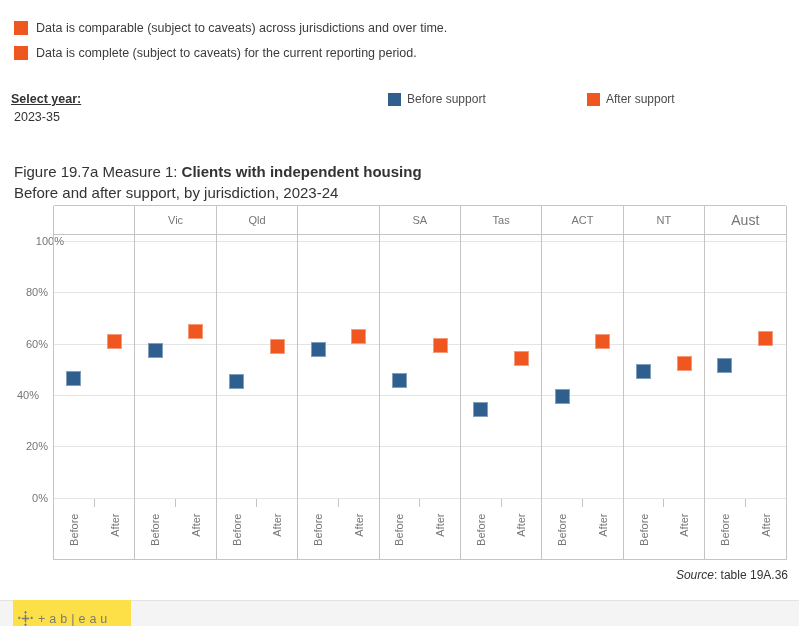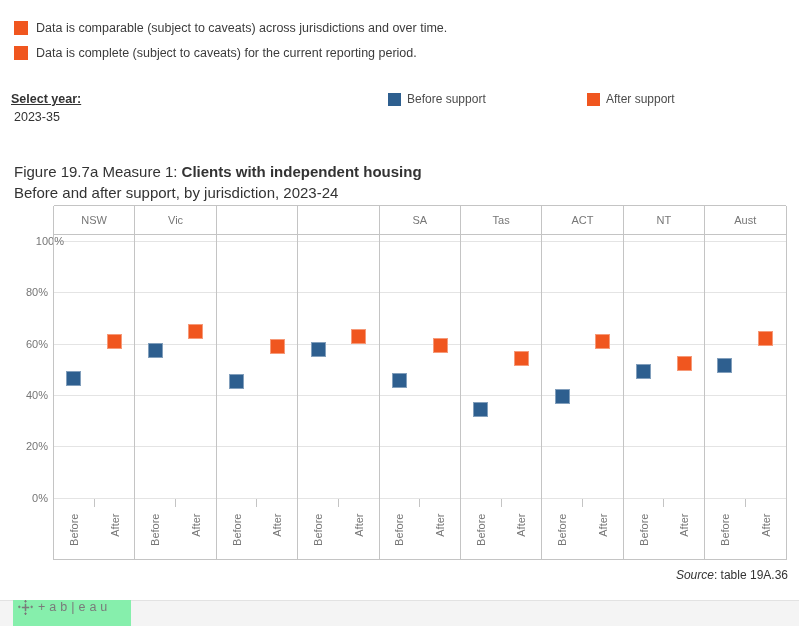--- a/index.html
+++ b/index.html
@@ -13,22 +13,22 @@
   .legend-item{position:absolute;display:flex;align-items:flex-end;gap:6px;cursor:pointer;}
   .legend-swatch{width:13px;height:13px;}
   .legend-label{font-size:12px;color:#4c4c4c;}
   .title-block{position:absolute;left:14px;top:161px;font-size:15px;color:#333;line-height:21px;}
   .title-block b{font-weight:bold;}
   #chart{position:absolute;left:0;top:0;width:799px;height:626px;}
   .source-note{position:absolute;right:11px;top:568px;font-size:12px;color:#333;}
   .source-note .it{font-style:italic;}
   .footer-bar{position:absolute;left:0;top:600px;width:799px;height:26px;background:#f4f4f4;
               border-top:1px solid #e2e2e2;box-sizing:border-box;}
-  .footer-logo{position:absolute;left:13px;top:600px;width:118px;height:26px;background:#86efac;
-               display:flex;align-items:flex-start;padding-left:5px;box-sizing:border-box;cursor:pointer;}
+  .footer-logo{position:absolute;left:13px;top:600px;width:118px;height:26px;background:#fde047;
+               display:flex;align-items:flex-end;padding-left:5px;box-sizing:border-box;cursor:pointer;}
   .wordmark{font-size:12.5px;color:#7a7a7a;letter-spacing:4px;margin-left:5px;white-space:nowrap;}
 </style>
 </head>
 <body>
 
 <div class="page">
 
   <div class="caveat-row" style="top:46px;">
     <span class="sq" style="background-color: rgb(240, 86, 31);"></span>
     <span class="caveat-text">Data is complete (subject to caveats) for the current reporting period.</span>
@@ -54,48 +54,48 @@
     <div><span>Figure 19.7a Measure 1: </span><b>Clients with independent housing</b></div>
     <div>Before and after support, by jurisdiction, 2023-24</div>
   </div>
 
   <div id="chart">
       <div style="position: absolute; left: 53.5px; top: 497.5px; width: 732.5px; height: 1px; background: rgb(228, 228, 228);"></div>
       <div style="position: absolute; left: 8px; top: 491.5px; width: 40px; height: 13px; text-align: right; font-size: 11px; line-height: 13px; color: rgb(118, 118, 118);">0%</div>
       <div style="position: absolute; left: 53.5px; top: 446.2px; width: 732.5px; height: 1px; background: rgb(228, 228, 228);"></div>
       <div style="position: absolute; left: 8px; top: 440.2px; width: 40px; height: 13px; text-align: right; font-size: 11px; line-height: 13px; color: rgb(118, 118, 118);">20%</div>
       <div style="position: absolute; left: 53.5px; top: 394.9px; width: 732.5px; height: 1px; background: rgb(228, 228, 228);"></div>
-      <div style="position: absolute; left: 8px; top: 388.9px; width: 40px; height: 13px; text-align: right; font-size: 11px; line-height: 13px; color: rgb(118, 118, 118);">40%</div>
+      <div style="position: absolute; left: 8px; top: 388.9px; width: 40px; height: 13px; text-align: center; font-size: 11px; line-height: 13px; color: rgb(118, 118, 118);">40%</div>
       <div style="position: absolute; left: 53.5px; top: 343.6px; width: 732.5px; height: 1px; background: rgb(228, 228, 228);"></div>
       <div style="position: absolute; left: 8px; top: 337.6px; width: 40px; height: 13px; text-align: right; font-size: 11px; line-height: 13px; color: rgb(118, 118, 118);">60%</div>
       <div style="position: absolute; left: 53.5px; top: 292.3px; width: 732.5px; height: 1px; background: rgb(228, 228, 228);"></div>
       <div style="position: absolute; left: 8px; top: 286.3px; width: 40px; height: 13px; text-align: right; font-size: 11px; line-height: 13px; color: rgb(118, 118, 118);">80%</div>
       <div style="position: absolute; left: 53.5px; top: 241px; width: 732.5px; height: 1px; background: rgb(228, 228, 228);"></div>
       <div style="position: absolute; left: 24px; top: 235px; width: 40px; height: 13px; text-align: right; font-size: 11px; line-height: 13px; color: rgb(118, 118, 118);">100%</div>
       <div style="position: absolute; left: 53.5px; top: 205px; width: 732.5px; height: 1px; background: rgb(196, 196, 196);"></div>
       <div style="position: absolute; left: 53.5px; top: 234px; width: 732.5px; height: 1px; background: rgb(196, 196, 196);"></div>
       <div style="position: absolute; left: 53.5px; top: 559px; width: 732.5px; height: 1px; background: rgb(196, 196, 196);"></div>
       <div style="position: absolute; left: 53px; top: 205.5px; width: 1px; height: 354px; background: rgb(196, 196, 196);"></div>
       <div style="position: absolute; left: 134.389px; top: 205.5px; width: 1px; height: 354px; background: rgb(196, 196, 196);"></div>
       <div style="position: absolute; left: 215.778px; top: 205.5px; width: 1px; height: 354px; background: rgb(196, 196, 196);"></div>
       <div style="position: absolute; left: 297.167px; top: 205.5px; width: 1px; height: 354px; background: rgb(196, 196, 196);"></div>
       <div style="position: absolute; left: 378.556px; top: 205.5px; width: 1px; height: 354px; background: rgb(196, 196, 196);"></div>
       <div style="position: absolute; left: 459.944px; top: 205.5px; width: 1px; height: 354px; background: rgb(196, 196, 196);"></div>
       <div style="position: absolute; left: 541.333px; top: 205.5px; width: 1px; height: 354px; background: rgb(196, 196, 196);"></div>
       <div style="position: absolute; left: 622.722px; top: 205.5px; width: 1px; height: 354px; background: rgb(196, 196, 196);"></div>
       <div style="position: absolute; left: 704.111px; top: 205.5px; width: 1px; height: 354px; background: rgb(196, 196, 196);"></div>
       <div style="position: absolute; left: 785.5px; top: 205.5px; width: 1px; height: 354px; background: rgb(196, 196, 196);"></div>
-      <div style="position: absolute; left: 53.5px; top: 206.5px; width: 81.3889px; height: 27px; display: flex; align-items: center; justify-content: center; font-size: 11px; color: rgb(118, 118, 118);">NSW</div>
       <div style="position: absolute; left: 93.6944px; top: 499px; width: 1px; height: 8px; background: rgb(196, 196, 196);"></div>
       <div style="position: absolute; left: 47.8472px; top: 532.5px; width: 52px; height: 13px; transform: rotate(-90deg); text-align: right; font-size: 11px; line-height: 13px; color: rgb(118, 118, 118);">Before</div>
       <div style="position: absolute; left: 88.5417px; top: 532.5px; width: 52px; height: 13px; transform: rotate(-90deg); text-align: right; font-size: 11px; line-height: 13px; color: rgb(118, 118, 118);">After</div>
       <div style="position: absolute; left: 134.889px; top: 206.5px; width: 81.3889px; height: 27px; display: flex; align-items: center; justify-content: center; font-size: 11px; color: rgb(118, 118, 118);">Vic</div>
       <div style="position: absolute; left: 175.083px; top: 499px; width: 1px; height: 8px; background: rgb(196, 196, 196);"></div>
       <div style="position: absolute; left: 129.236px; top: 532.5px; width: 52px; height: 13px; transform: rotate(-90deg); text-align: right; font-size: 11px; line-height: 13px; color: rgb(118, 118, 118);">Before</div>
       <div style="position: absolute; left: 169.931px; top: 532.5px; width: 52px; height: 13px; transform: rotate(-90deg); text-align: right; font-size: 11px; line-height: 13px; color: rgb(118, 118, 118);">After</div>
+      <div style="position: absolute; left: 216.278px; top: 206.5px; width: 81.3889px; height: 27px; display: flex; align-items: center; justify-content: center; font-size: 11px; color: rgb(118, 118, 118);">Qld</div>
       <div style="position: absolute; left: 256.472px; top: 499px; width: 1px; height: 8px; background: rgb(196, 196, 196);"></div>
       <div style="position: absolute; left: 210.625px; top: 532.5px; width: 52px; height: 13px; transform: rotate(-90deg); text-align: right; font-size: 11px; line-height: 13px; color: rgb(118, 118, 118);">Before</div>
       <div style="position: absolute; left: 251.319px; top: 532.5px; width: 52px; height: 13px; transform: rotate(-90deg); text-align: right; font-size: 11px; line-height: 13px; color: rgb(118, 118, 118);">After</div>
       <div style="position: absolute; left: 337.861px; top: 499px; width: 1px; height: 8px; background: rgb(196, 196, 196);"></div>
       <div style="position: absolute; left: 292.014px; top: 532.5px; width: 52px; height: 13px; transform: rotate(-90deg); text-align: right; font-size: 11px; line-height: 13px; color: rgb(118, 118, 118);">Before</div>
       <div style="position: absolute; left: 332.708px; top: 532.5px; width: 52px; height: 13px; transform: rotate(-90deg); text-align: right; font-size: 11px; line-height: 13px; color: rgb(118, 118, 118);">After</div>
       <div style="position: absolute; left: 379.056px; top: 206.5px; width: 81.3889px; height: 27px; display: flex; align-items: center; justify-content: center; font-size: 11px; color: rgb(118, 118, 118);">SA</div>
       <div style="position: absolute; left: 419.25px; top: 499px; width: 1px; height: 8px; background: rgb(196, 196, 196);"></div>
       <div style="position: absolute; left: 373.403px; top: 532.5px; width: 52px; height: 13px; transform: rotate(-90deg); text-align: right; font-size: 11px; line-height: 13px; color: rgb(118, 118, 118);">Before</div>
       <div style="position: absolute; left: 414.097px; top: 532.5px; width: 52px; height: 13px; transform: rotate(-90deg); text-align: right; font-size: 11px; line-height: 13px; color: rgb(118, 118, 118);">After</div>
@@ -104,21 +104,21 @@
       <div style="position: absolute; left: 454.792px; top: 532.5px; width: 52px; height: 13px; transform: rotate(-90deg); text-align: right; font-size: 11px; line-height: 13px; color: rgb(118, 118, 118);">Before</div>
       <div style="position: absolute; left: 495.486px; top: 532.5px; width: 52px; height: 13px; transform: rotate(-90deg); text-align: right; font-size: 11px; line-height: 13px; color: rgb(118, 118, 118);">After</div>
       <div style="position: absolute; left: 541.833px; top: 206.5px; width: 81.3889px; height: 27px; display: flex; align-items: center; justify-content: center; font-size: 11px; color: rgb(118, 118, 118);">ACT</div>
       <div style="position: absolute; left: 582.028px; top: 499px; width: 1px; height: 8px; background: rgb(196, 196, 196);"></div>
       <div style="position: absolute; left: 536.181px; top: 532.5px; width: 52px; height: 13px; transform: rotate(-90deg); text-align: right; font-size: 11px; line-height: 13px; color: rgb(118, 118, 118);">Before</div>
       <div style="position: absolute; left: 576.875px; top: 532.5px; width: 52px; height: 13px; transform: rotate(-90deg); text-align: right; font-size: 11px; line-height: 13px; color: rgb(118, 118, 118);">After</div>
       <div style="position: absolute; left: 623.222px; top: 206.5px; width: 81.3889px; height: 27px; display: flex; align-items: center; justify-content: center; font-size: 11px; color: rgb(118, 118, 118);">NT</div>
       <div style="position: absolute; left: 663.417px; top: 499px; width: 1px; height: 8px; background: rgb(196, 196, 196);"></div>
       <div style="position: absolute; left: 617.569px; top: 532.5px; width: 52px; height: 13px; transform: rotate(-90deg); text-align: right; font-size: 11px; line-height: 13px; color: rgb(118, 118, 118);">Before</div>
       <div style="position: absolute; left: 658.264px; top: 532.5px; width: 52px; height: 13px; transform: rotate(-90deg); text-align: right; font-size: 11px; line-height: 13px; color: rgb(118, 118, 118);">After</div>
-      <div style="position: absolute; left: 704.611px; top: 206.5px; width: 81.3889px; height: 27px; display: flex; align-items: center; justify-content: center; font-size: 11px; color: rgb(118, 118, 118);">Aust</div>
+      <div style="position: absolute; left: 704.611px; top: 206.5px; width: 81.3889px; height: 27px; display: flex; align-items: center; justify-content: center; font-size: 14px; color: rgb(118, 118, 118);">Aust</div>
       <div style="position: absolute; left: 744.806px; top: 499px; width: 1px; height: 8px; background: rgb(196, 196, 196);"></div>
       <div style="position: absolute; left: 698.958px; top: 532.5px; width: 52px; height: 13px; transform: rotate(-90deg); text-align: right; font-size: 11px; line-height: 13px; color: rgb(118, 118, 118);">Before</div>
       <div style="position: absolute; left: 739.653px; top: 532.5px; width: 52px; height: 13px; transform: rotate(-90deg); text-align: right; font-size: 11px; line-height: 13px; color: rgb(118, 118, 118);">After</div>
       <div style="position: absolute; left: 66.3472px; top: 371.228px; width: 13px; height: 13px; background: rgb(46, 95, 143); border: 1px solid rgb(130, 159, 188);"></div>
       <div style="position: absolute; left: 147.736px; top: 343.013px; width: 13px; height: 13px; background: rgb(46, 95, 143); border: 1px solid rgb(130, 159, 188);"></div>
       <div style="position: absolute; left: 229.125px; top: 373.793px; width: 13px; height: 13px; background: rgb(46, 95, 143); border: 1px solid rgb(130, 159, 188);"></div>
       <div style="position: absolute; left: 310.514px; top: 341.73px; width: 13px; height: 13px; background: rgb(46, 95, 143); border: 1px solid rgb(130, 159, 188);"></div>
       <div style="position: absolute; left: 391.903px; top: 372.51px; width: 13px; height: 13px; background: rgb(46, 95, 143); border: 1px solid rgb(130, 159, 188);"></div>
       <div style="position: absolute; left: 473.292px; top: 402.007px; width: 13px; height: 13px; background: rgb(46, 95, 143); border: 1px solid rgb(130, 159, 188);"></div>
       <div style="position: absolute; left: 554.681px; top: 389.183px; width: 13px; height: 13px; background: rgb(46, 95, 143); border: 1px solid rgb(130, 159, 188);"></div>

